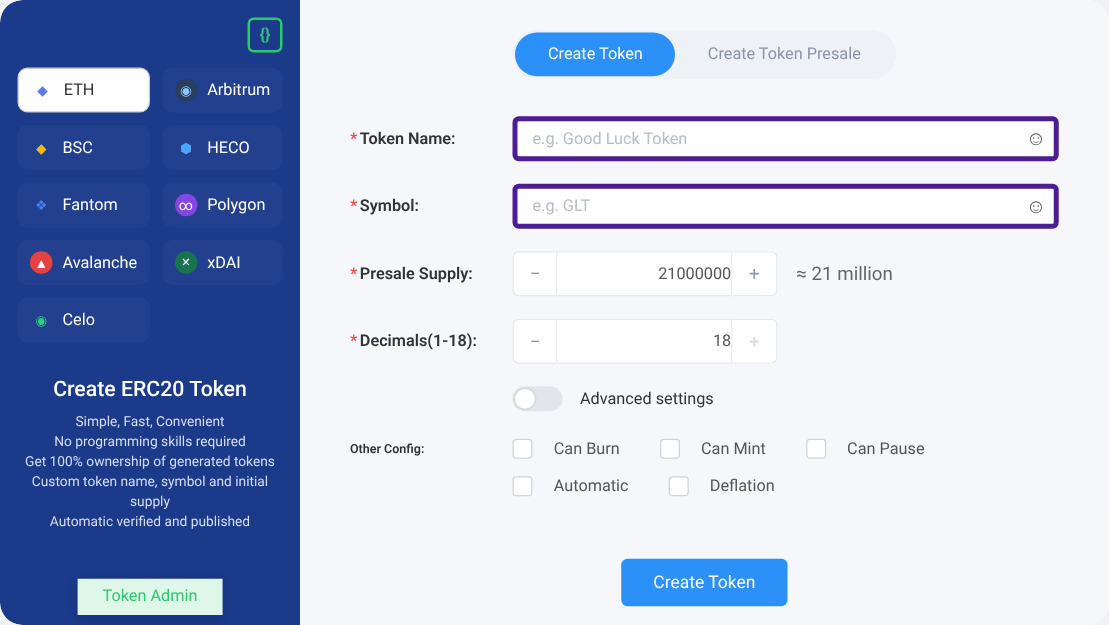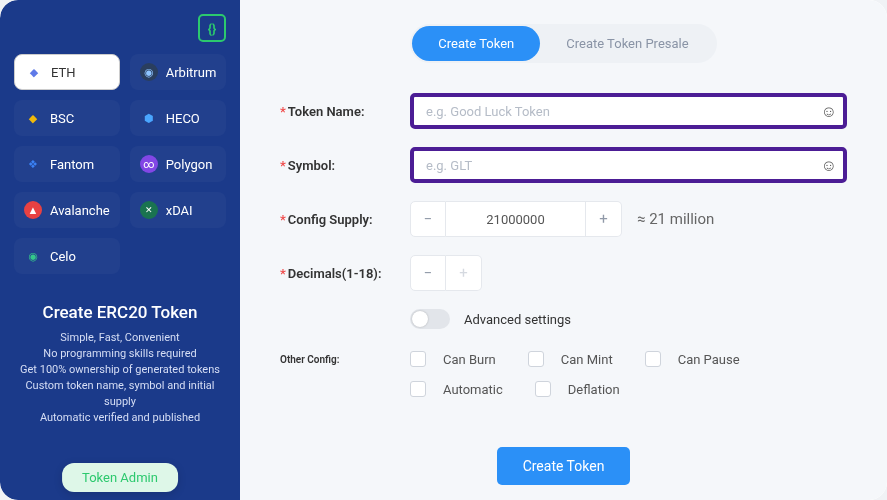--- a/index.html
+++ b/index.html
@@ -17,39 +17,39 @@
 .i-bsc { color: #f0b90b; }
 .i-heco { color: #4aa6ff; }
 .i-ftm { color: #3b82f6; }
 .i-poly { background: #8247e5; color: #fff; }
 .i-avax { background: #e84142; color: #fff; }
 .i-xdai { background: #1a7350; color: #fff; font-size: 9px; }
 .i-celo { color: #34c88a; }
 .promo { text-align: center; color: #fff; margin-top: 28px; padding: 0 4px; }
 .promo h2 { font-size: 17px; font-weight: 500; margin-bottom: 8px; }
 .promo p { font-size: 11px; line-height: 1.45; color: #d6def5; }
-.token-admin { position: absolute; bottom: 8px; left: 50%; transform: translateX(-50%); background: #def7e8; color: #2cc96e; padding: 7px 20px; border-radius: 12px; font-size: 13px; box-shadow: 0 2px 8px rgba(0,0,0,0.15); cursor: pointer; }
+.token-admin { position: absolute; bottom: 8px; left: 50%; transform: translateX(-50%); background: #def7e8; color: #2cc96e; padding: 7px 20px; border-radius: 0; font-size: 13px; box-shadow: 0 2px 8px rgba(0,0,0,0.15); cursor: pointer; }
 .main { flex: 1; background: #f5f7fa; padding: 24px 40px; border-radius: 0 18px 18px 0; }
 .tabs { display: flex; justify-content: center; margin-bottom: 30px; }
 .tabs-inner { display: flex; background: #eef1f5; border-radius: 22px; padding: 2px; }
 .tab { padding: 10px 26px; border-radius: 20px; font-size: 13px; color: #8a94a6; cursor: pointer; }
 .tab.active { background: #2b90f7; color: #fff; }
 .form-row { display: flex; align-items: center; margin-bottom: 18px; }
 .form-label { width: 130px; font-size: 13px; color: #333; font-weight: 600; }
 .form-label .req { color: #f04a4a; margin-right: 2px; }
 .input-wrap { flex: 1; position: relative; }
 .text-input { width: 100%; height: 36px; border: 4px solid #4c1d95; border-radius: 5px; padding: 0 40px 0 12px; font-size: 13px; background: #fff; color: #333; }
 .text-input::placeholder { color: #b5bcc7; }
 .emoji-btn { position: absolute; right: 10px; top: 50%; transform: translateY(-50%); font-size: 16px; color: #555; cursor: pointer; }
 .stepper { display: flex; align-items: center; }
 .step-btn { width: 36px; height: 36px; border: 1px solid #e5e8ed; background: #fff; display: flex; align-items: center; justify-content: center; color: #9099a8; cursor: pointer; font-size: 15px; }
 .step-btn.disabled { color: #d5d9e0; cursor: default; }
 .step-btn:first-child { border-radius: 5px 0 0 5px; }
 .step-btn:last-of-type { border-radius: 0 5px 5px 0; border-left: none; }
-.step-input { width: 140px; height: 36px; border-top: 1px solid #e5e8ed; border-bottom: 1px solid #e5e8ed; border-left: none; border-right: 1px solid #e5e8ed; text-align: center; font-size: 13px; background: #fff; color: #555; }
+.step-input { width: 140px; height: 36px; border-top: 1px solid #e5e8ed; border-bottom: 1px solid #e5e8ed; border-left: none; border-right: 1px solid #e5e8ed; text-align: right; font-size: 13px; background: #fff; color: #555; }
 .approx { margin-left: 15px; font-size: 15px; color: #666; }
 .toggle-row { display: flex; align-items: center; margin: 10px 0 22px 130px; }
 .toggle { width: 40px; height: 20px; background: #e2e5ea; border-radius: 10px; position: relative; cursor: pointer; margin-right: 14px; }
 .toggle-knob { position: absolute; left: 2px; top: 2px; width: 16px; height: 16px; background: #fff; border-radius: 50%; box-shadow: 0 0 2px rgba(0,0,0,0.25); }
 .toggle-label { font-size: 13px; color: #333; }
 .config-row { display: flex; align-items: flex-start; }
 .config-label { width: 130px; font-size: 10px; font-weight: 600; color: #333; padding-top: 3px; }
 .config-opts { flex: 1; display: flex; flex-wrap: wrap; gap: 14px 32px; }
 .chk { display: flex; align-items: center; gap: 17px; font-size: 13px; color: #555; cursor: pointer; }
 .chk-box { width: 16px; height: 16px; border: 1px solid #cfd4dc; border-radius: 3px; background: #fff; }
@@ -127,33 +127,34 @@
 
     <div class="form-row">
       <div class="form-label"><span class="req">*</span><span>Symbol:</span></div>
       <div class="input-wrap">
         <input class="text-input" placeholder="e.g. GLT" style="">
         <span class="emoji-btn">☺</span>
       </div>
     </div>
 
     <div class="form-row">
-      <div class="form-label"><span class="req">*</span><span>Config Supply:</span></div>
+      <div class="form-label"><span class="req">*</span><span>Presale Supply:</span></div>
       <div class="stepper">
         <div class="step-btn">−</div>
         <input class="step-input" value="21000000" style="">
         <div class="step-btn">+</div>
       </div>
       <span class="approx">≈ 21 million</span>
     </div>
 
     <div class="form-row">
       <div class="form-label"><span class="req">*</span><span>Decimals(1-18):</span></div>
       <div class="stepper">
         <div class="step-btn">−</div>
+        <input class="step-input" value="18" style="">
         <div class="step-btn disabled">+</div>
       </div>
     </div>
 
     <div class="toggle-row">
       <div class="toggle">
         <div class="toggle-knob"></div>
       </div>
       <span class="toggle-label">Advanced settings</span>
     </div>

